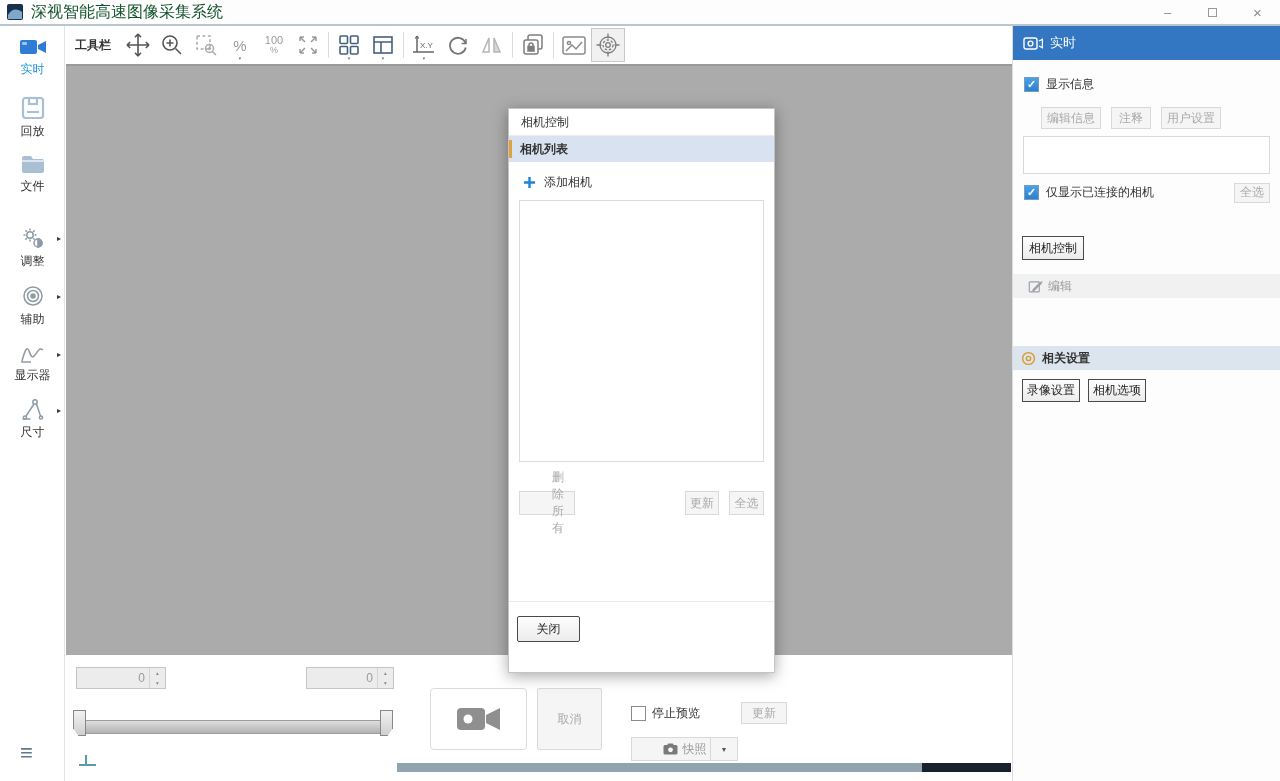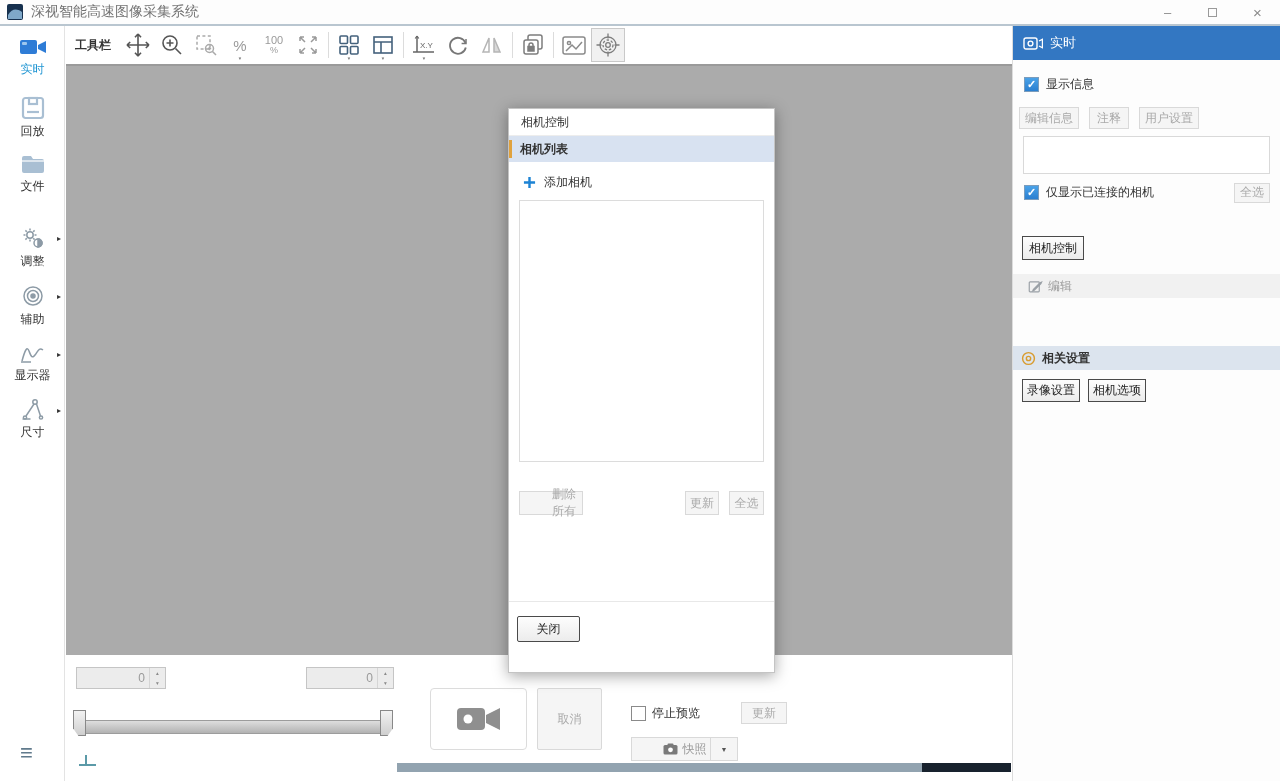--- a/index.html
+++ b/index.html
@@ -4,21 +4,21 @@
 <style>
   * { margin:0; padding:0; box-sizing:border-box; }
   html,body { width:1280px; height:781px; overflow:hidden; background:#fff;
               font-family:"Liberation Sans", sans-serif; font-size:12px; color:#333; }
   body { position:relative; }
 
   
   .titlebar { position:absolute; left:0; top:0; width:1280px; height:26px; background:#fdfdfd;
               border-bottom:2px solid #b9c6d0; display:flex; align-items:center; }
   .app-icon { width:16px; height:16px; margin:0 8px 0 7px; border-radius:2px; overflow:hidden; }
-  .title-text { font-size:14px; color:#737373; }
+  .title-text { font-size:16px; color:#14532d; }
   .win-controls { position:absolute; right:0; top:0; height:24px; display:flex; }
   .win-btn { width:45px; height:24px; display:flex; align-items:center; justify-content:center;
              color:#8a8a8a; font-size:13px; cursor:default; }
   .max-glyph { width:9px; height:9px; border:1px solid #9a9a9a; }
 
   
   .sidebar { position:absolute; left:0; top:26px; width:65px; height:755px; background:#fff;
              border-right:1px solid #e3e3e3; }
   .side-item { position:absolute; left:0; width:65px; text-align:center; }
   .si-icon { display:block; margin:0 auto 3px auto; }
@@ -82,21 +82,21 @@
   .marker { position:absolute; left:12px; top:98px; }
   .hscroll { position:absolute; left:331px; top:108px; width:614px; height:9px; background:#92a3b0; }
   .hscroll-thumb { position:absolute; right:0; top:0; width:89px; height:9px; background:#18222e; }
 
   
   .rightpanel { position:absolute; left:1012px; top:26px; width:268px; height:755px; background:#fdfdfd;
                 border-left:1px solid #dcdcdc; }
   .rp-header { height:34px; background:#3377c2; color:#fff; display:flex; align-items:center;
                gap:7px; padding-left:10px; font-size:13px; }
   .rp-row { display:flex; align-items:center; gap:7px; padding-left:11px; }
-  .rp-btnrow { display:flex; gap:10px; padding-left:6px; }
+  .rp-btnrow { display:flex; gap:10px; padding-left:28px; }
   .sec-head { position:relative; height:24px; background:#dbe5f1; display:flex; align-items:center;
               gap:6px; padding-left:9px; font-weight:bold; color:#333; }
   .sec-head .bar { position:absolute; left:0; top:3px; bottom:3px; width:3px; background:#e0a23e; }
   .sec-head .col { position:absolute; right:9px; font-size:8px; color:#444; transform:scale(.9); }
   .rp-box { margin:7px 10px 0 10px; height:38px; background:#fff; border:1px solid #d9d9d9; }
   .edit-row { height:24px; background:#f1f1f1; display:flex; align-items:center; gap:5px;
               padding-left:15px; color:#9a9a9a; }
   .sec-head2 { height:24px; background:#dce4ee; display:flex; align-items:center; gap:6px;
                padding-left:8px; font-weight:bold; color:#333; }
 
@@ -442,21 +442,21 @@
     <span>相机列表</span>
   </div>
   <div class="dlg-add">
     <svg width="13" height="13" viewBox="0 0 14 14">
         <path d="M7 1v12M1 7h12" stroke="#1d83d4" stroke-width="2.6" fill="none"></path>
       </svg>
     <span>添加相机</span>
   </div>
   <div class="dlg-list"></div>
   <div class="dlg-btnrow">
-    <div class="btn" style="width:64px; height:24px;padding-left:32px;">
+    <div class="btn" style="width:56px; height:24px;padding-left:32px;">
         <span>删除所有</span>
       </div>
     <div style="flex:1;"></div>
     <div class="btn" style="width:34px; height:24px; margin-right:10px;">
         <span>更新</span>
       </div>
     <div class="btn" style="width:35px; height:24px;">
         <span>全选</span>
       </div>
   </div>

